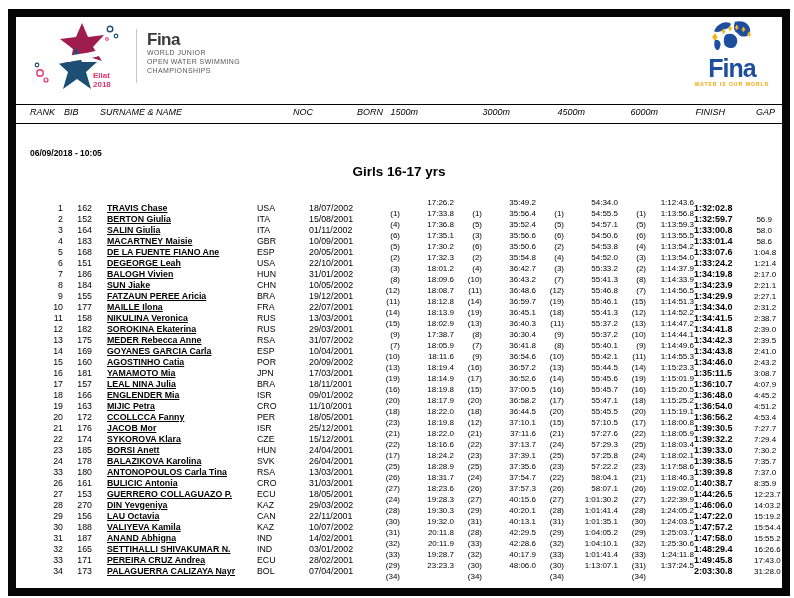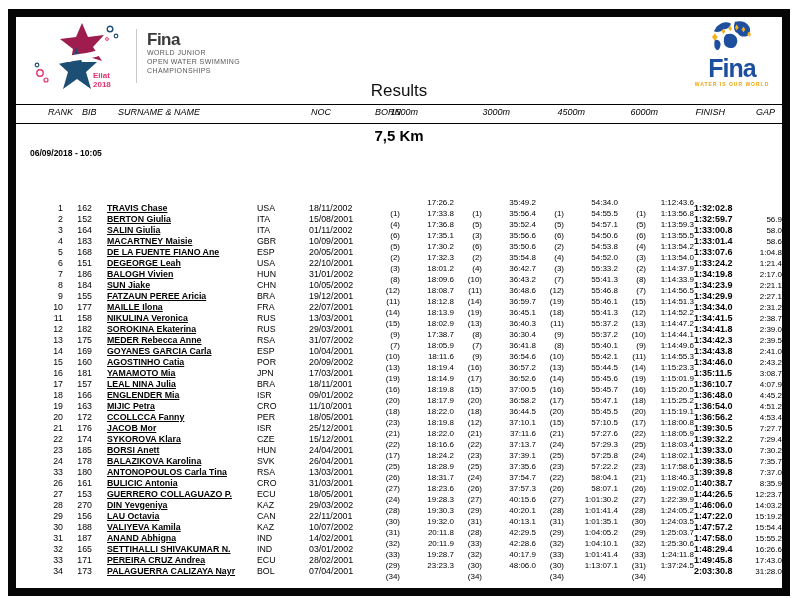--- a/index.html
+++ b/index.html
@@ -18,41 +18,41 @@
   .globe{display:block;margin:0 auto;}
   .fina-word{font-size:25px;font-weight:bold;color:#1d4f9e;line-height:22px;letter-spacing:-1px;}
   .fina-tag{font-size:5px;font-weight:bold;color:#f0a500;letter-spacing:1px;margin-top:2px;}
 
   .results-title{position:absolute;top:64px;left:0;right:0;text-align:center;font-size:17px;color:#111;}
   .rule{position:absolute;left:0;right:0;height:1px;background:#000;}
   .rule1{top:87px;}
   .rule2{top:106px;}
 
   .hdr{position:absolute;top:90px;left:0;right:0;height:13px;font-style:italic;font-size:9px;color:#000;}
-  .h{position:absolute;top:0;white-space:nowrap;margin-left:18px;}
+  .h{position:absolute;top:0;white-space:nowrap;}
   .h0{left:14px}.h1{left:48px}.h2{left:84px}.h3{left:277px}.h4{left:341px}
   .h5{right:364px}.h6{right:272px}.h7{right:197px}.h8{right:124px}.h9{right:57px}.h10{right:7px}
 
   .distance{position:absolute;top:110px;left:0;right:0;text-align:center;font-size:15px;font-weight:bold;}
   .datetime{position:absolute;top:131px;left:14px;font-size:8.5px;font-weight:bold;}
   .category{position:absolute;top:147px;left:0;right:0;text-align:center;font-size:13.5px;font-weight:bold;}
 
   
   .table{position:absolute;top:180px;left:0;right:0;}
   .row{display:grid;grid-template-columns:47px 29px 15px 150px 52px 63px 82px 82px 82px 76px 60px 28px;height:11px;line-height:11px;align-items:center;}
   .row span{display:block;white-space:nowrap;}
   .c-rank,.c-bib{text-align:right;font-size:8.8px;}
   .c-name{font-weight:bold;font-size:8.8px;overflow:hidden;text-decoration:underline;}
   .c-noc{font-size:8.8px;}
   .c-born{font-size:8.8px;}
   .c-split{display:flex;font-size:8px;}
   .c-split .st{flex:1;text-align:right;}
   .c-split .sr{width:28px;text-align:right;}
   .c-finish{text-align:right;font-weight:bold;font-size:9px;padding-right:24px;}
-  .c-gap{text-align:right;font-size:8px;padding-right:0;}
+  .c-gap{text-align:right;font-size:8px;padding-right:10px;}
 </style>
 </head>
 <body>
 
 <div class="frame">
 <div class="page">
 
   <div class="logo-left">
     <svg width="100" height="70" viewBox="0 0 100 70">
       <polygon fill="#9e1c4e" points="52,0 58,14 74,12 63,24 72,38 53,32 40,42 43,26 30,16 46,14"></polygon>
@@ -86,51 +86,50 @@
       <polygon points="21,12 23,15 21,18 19,15" fill="#f5b21a"></polygon>
       <polygon points="28,9 30,12 28,15 26,12" fill="#f5b21a"></polygon>
       <polygon points="35,8 37,11 35,14 33,11" fill="#f5b21a"></polygon>
       <polygon points="42,10 44,13 42,16 40,13" fill="#f5b21a"></polygon>
       <polygon points="48,15 50,18 48,21 46,18" fill="#f5b21a"></polygon>
     </svg>
     <div class="fina-word">Fina</div>
     <div class="fina-tag">WATER IS OUR WORLD</div>
   </div>
 
-  <div class="results-title">Results</div>
 
   <div class="rule rule1"></div>
 
   <div class="hdr">
     <span class="h h0">RANK</span>
     <span class="h h1">BIB</span>
     <span class="h h2">SURNAME &amp; NAME</span>
     <span class="h h3">NOC</span>
     <span class="h h4">BORN</span>
     <span class="h h5">1500m</span>
     <span class="h h6">3000m</span>
     <span class="h h7">4500m</span>
     <span class="h h8">6000m</span>
     <span class="h h9">FINISH</span>
     <span class="h h10">GAP</span>
   </div>
 
   <div class="rule rule2"></div>
 
-  <div class="distance">7,5 Km</div>
   <div class="datetime">06/09/2018 - 10:05</div>
+  <div class="category">Girls 16-17 yrs</div>
 
   <div class="table" id="results-table">
         <div class="row">
           <span class="c-rank">1</span>
           <span class="c-bib">162</span>
           <span class="c-spacer"></span>
           <span class="c-name">TRAVIS Chase</span>
           <span class="c-noc">USA</span>
-          <span class="c-born">18/11/2002</span>
+          <span class="c-born">18/07/2002</span>
           <span class="c-split">
             <span class="st">17:26.2</span>
             <span class="sr">(1)</span>
           </span>
           <span class="c-split">
             <span class="st">35:49.2</span>
             <span class="sr">(1)</span>
           </span>
           <span class="c-split">
             <span class="st">54:34.0</span>

